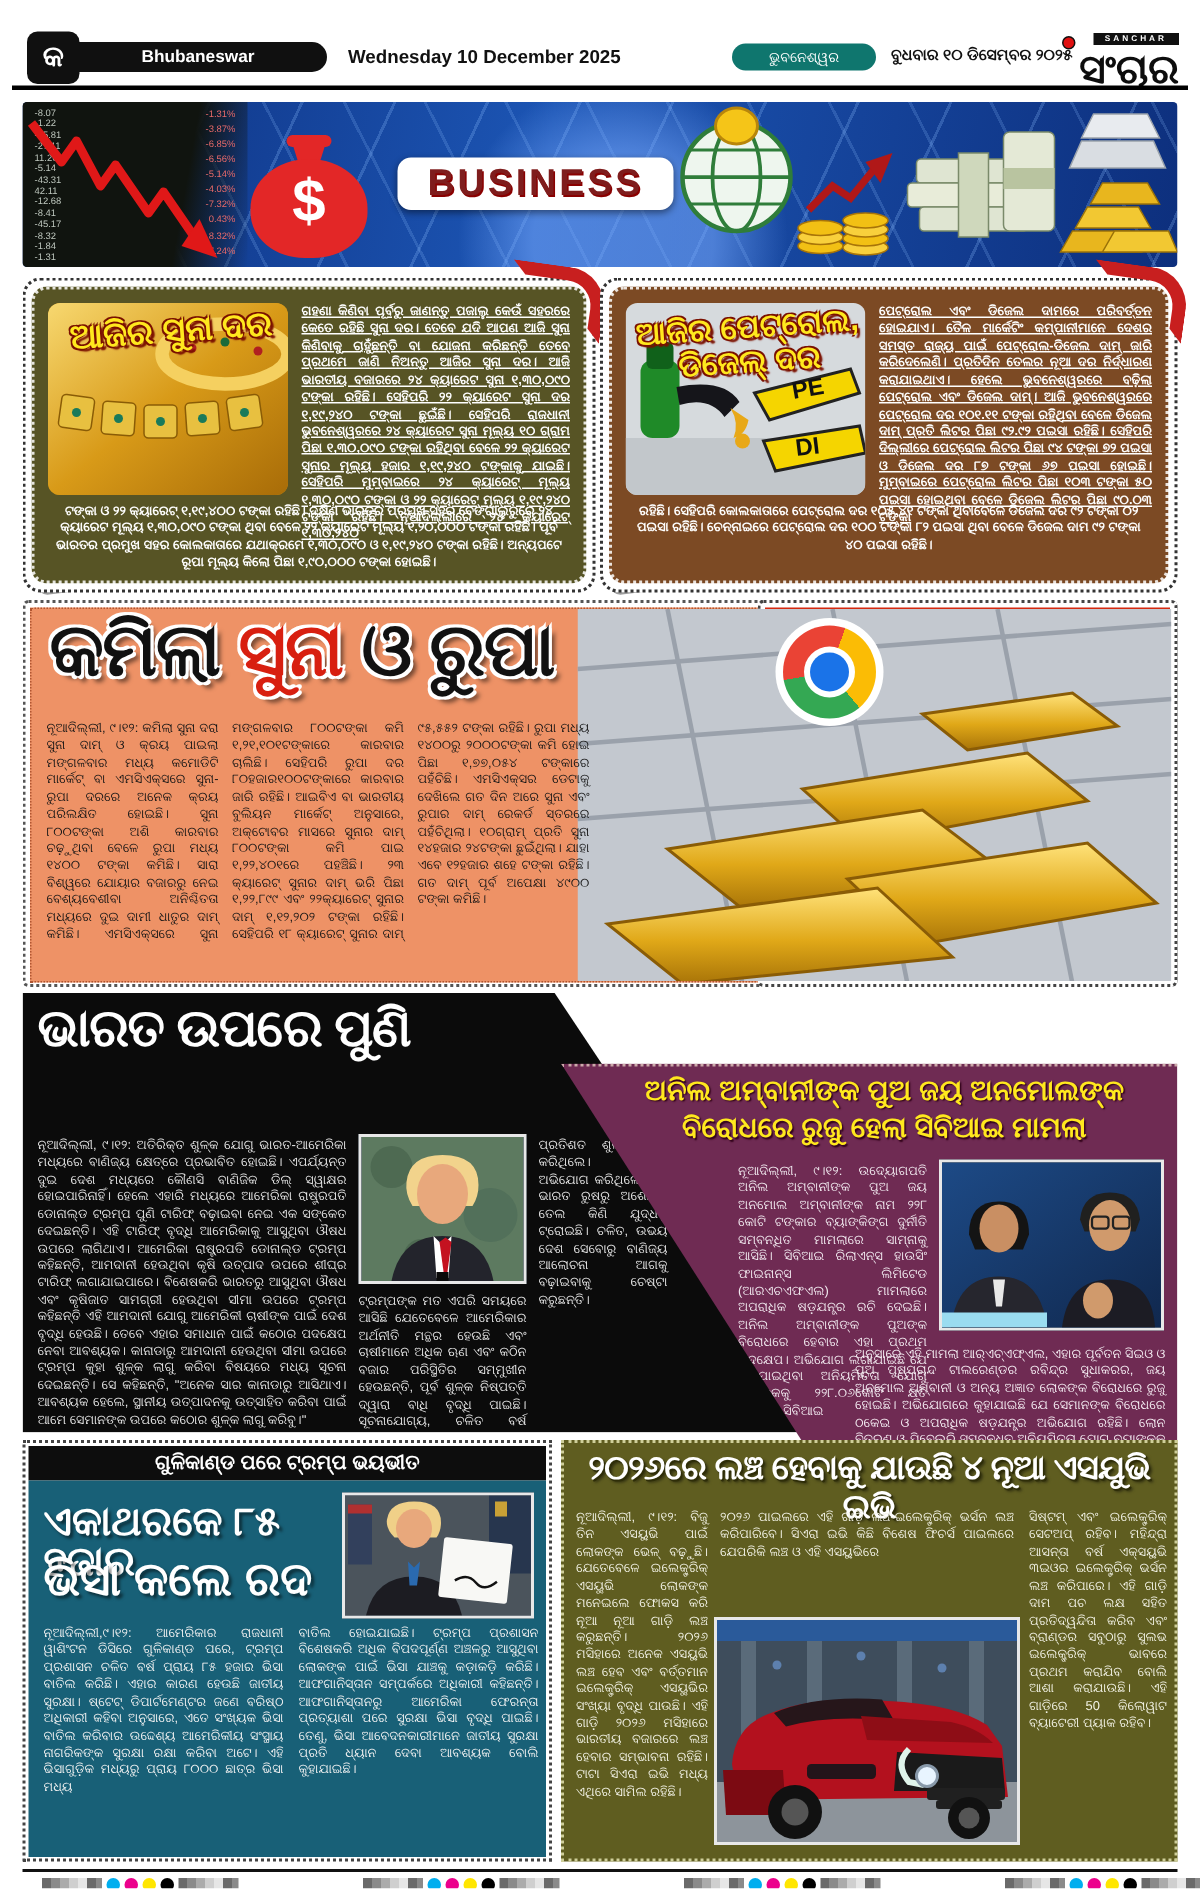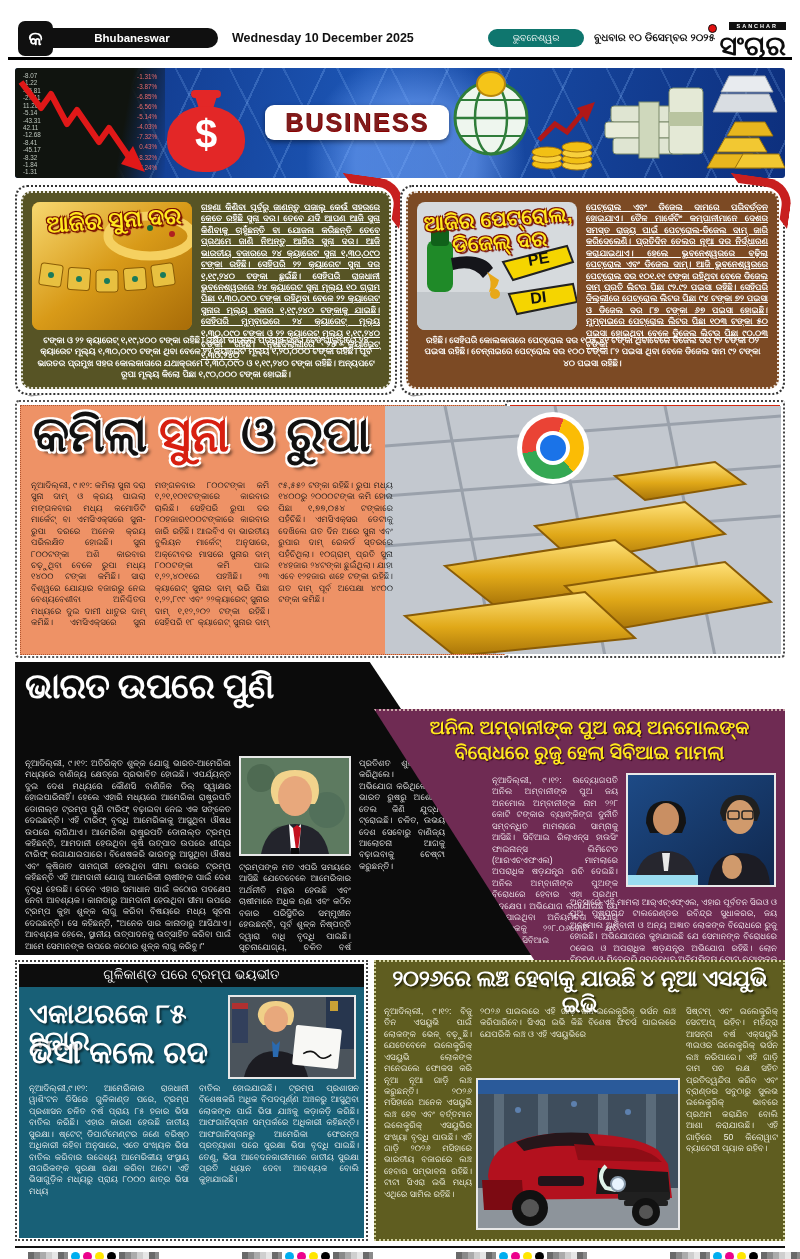--- a/index.html
+++ b/index.html
@@ -110,21 +110,21 @@
   .cbi-box{left:374px;top:662px;width:411px;height:293px;background:#6f2b53;
       clip-path:polygon(0 0,100% 0,100% 100%,45.5% 100%);
       border-top:2px dotted #caa;box-sizing:border-box;margin-top:47px;}
   .cbi-head{position:absolute;left:26px;top:5px;right:6px;text-align:center;color:#ffe81e;
       font-weight:bold;font-size:19px;line-height:1.3;text-shadow:1px 1px 1px #300018;}
   .photo-frame{border:2px solid #e8e8e8;box-sizing:border-box;background:#123;}
 
   
   .visa-card{left:15px;top:960px;width:353px;height:281px;background:#fff;
       border:2px dotted #444;padding:2px;box-sizing:border-box;}
-  .visa-kick{background:#0d0d0d;color:#fff;font-weight:normal;font-size:13.5px;text-align:center;
+  .visa-kick{background:#0d0d0d;color:#fff;font-weight:bold;font-size:13.5px;text-align:center;
       padding:3px 0 4px;}
   .visa-inner{position:relative;width:100%;height:251px;background:#186077;}
   .visa-head1{position:absolute;left:10px;top:14px;width:208px;color:#fff;font-weight:bold;
       font-size:27px;line-height:1.0;text-shadow:2px 2px 2px rgba(0,0,0,.5);}
   .visa-head2{position:absolute;left:10px;top:48px;width:208px;color:#fff;font-weight:bold;
       font-size:31px;text-shadow:2px 2px 2px rgba(0,0,0,.5);}
   .visa-col{position:absolute;top:96px;height:148px;color:#f2f2f2;}
 
   
   .suv-card{left:374px;top:960px;width:411px;height:281px;background:#5f5d20;

